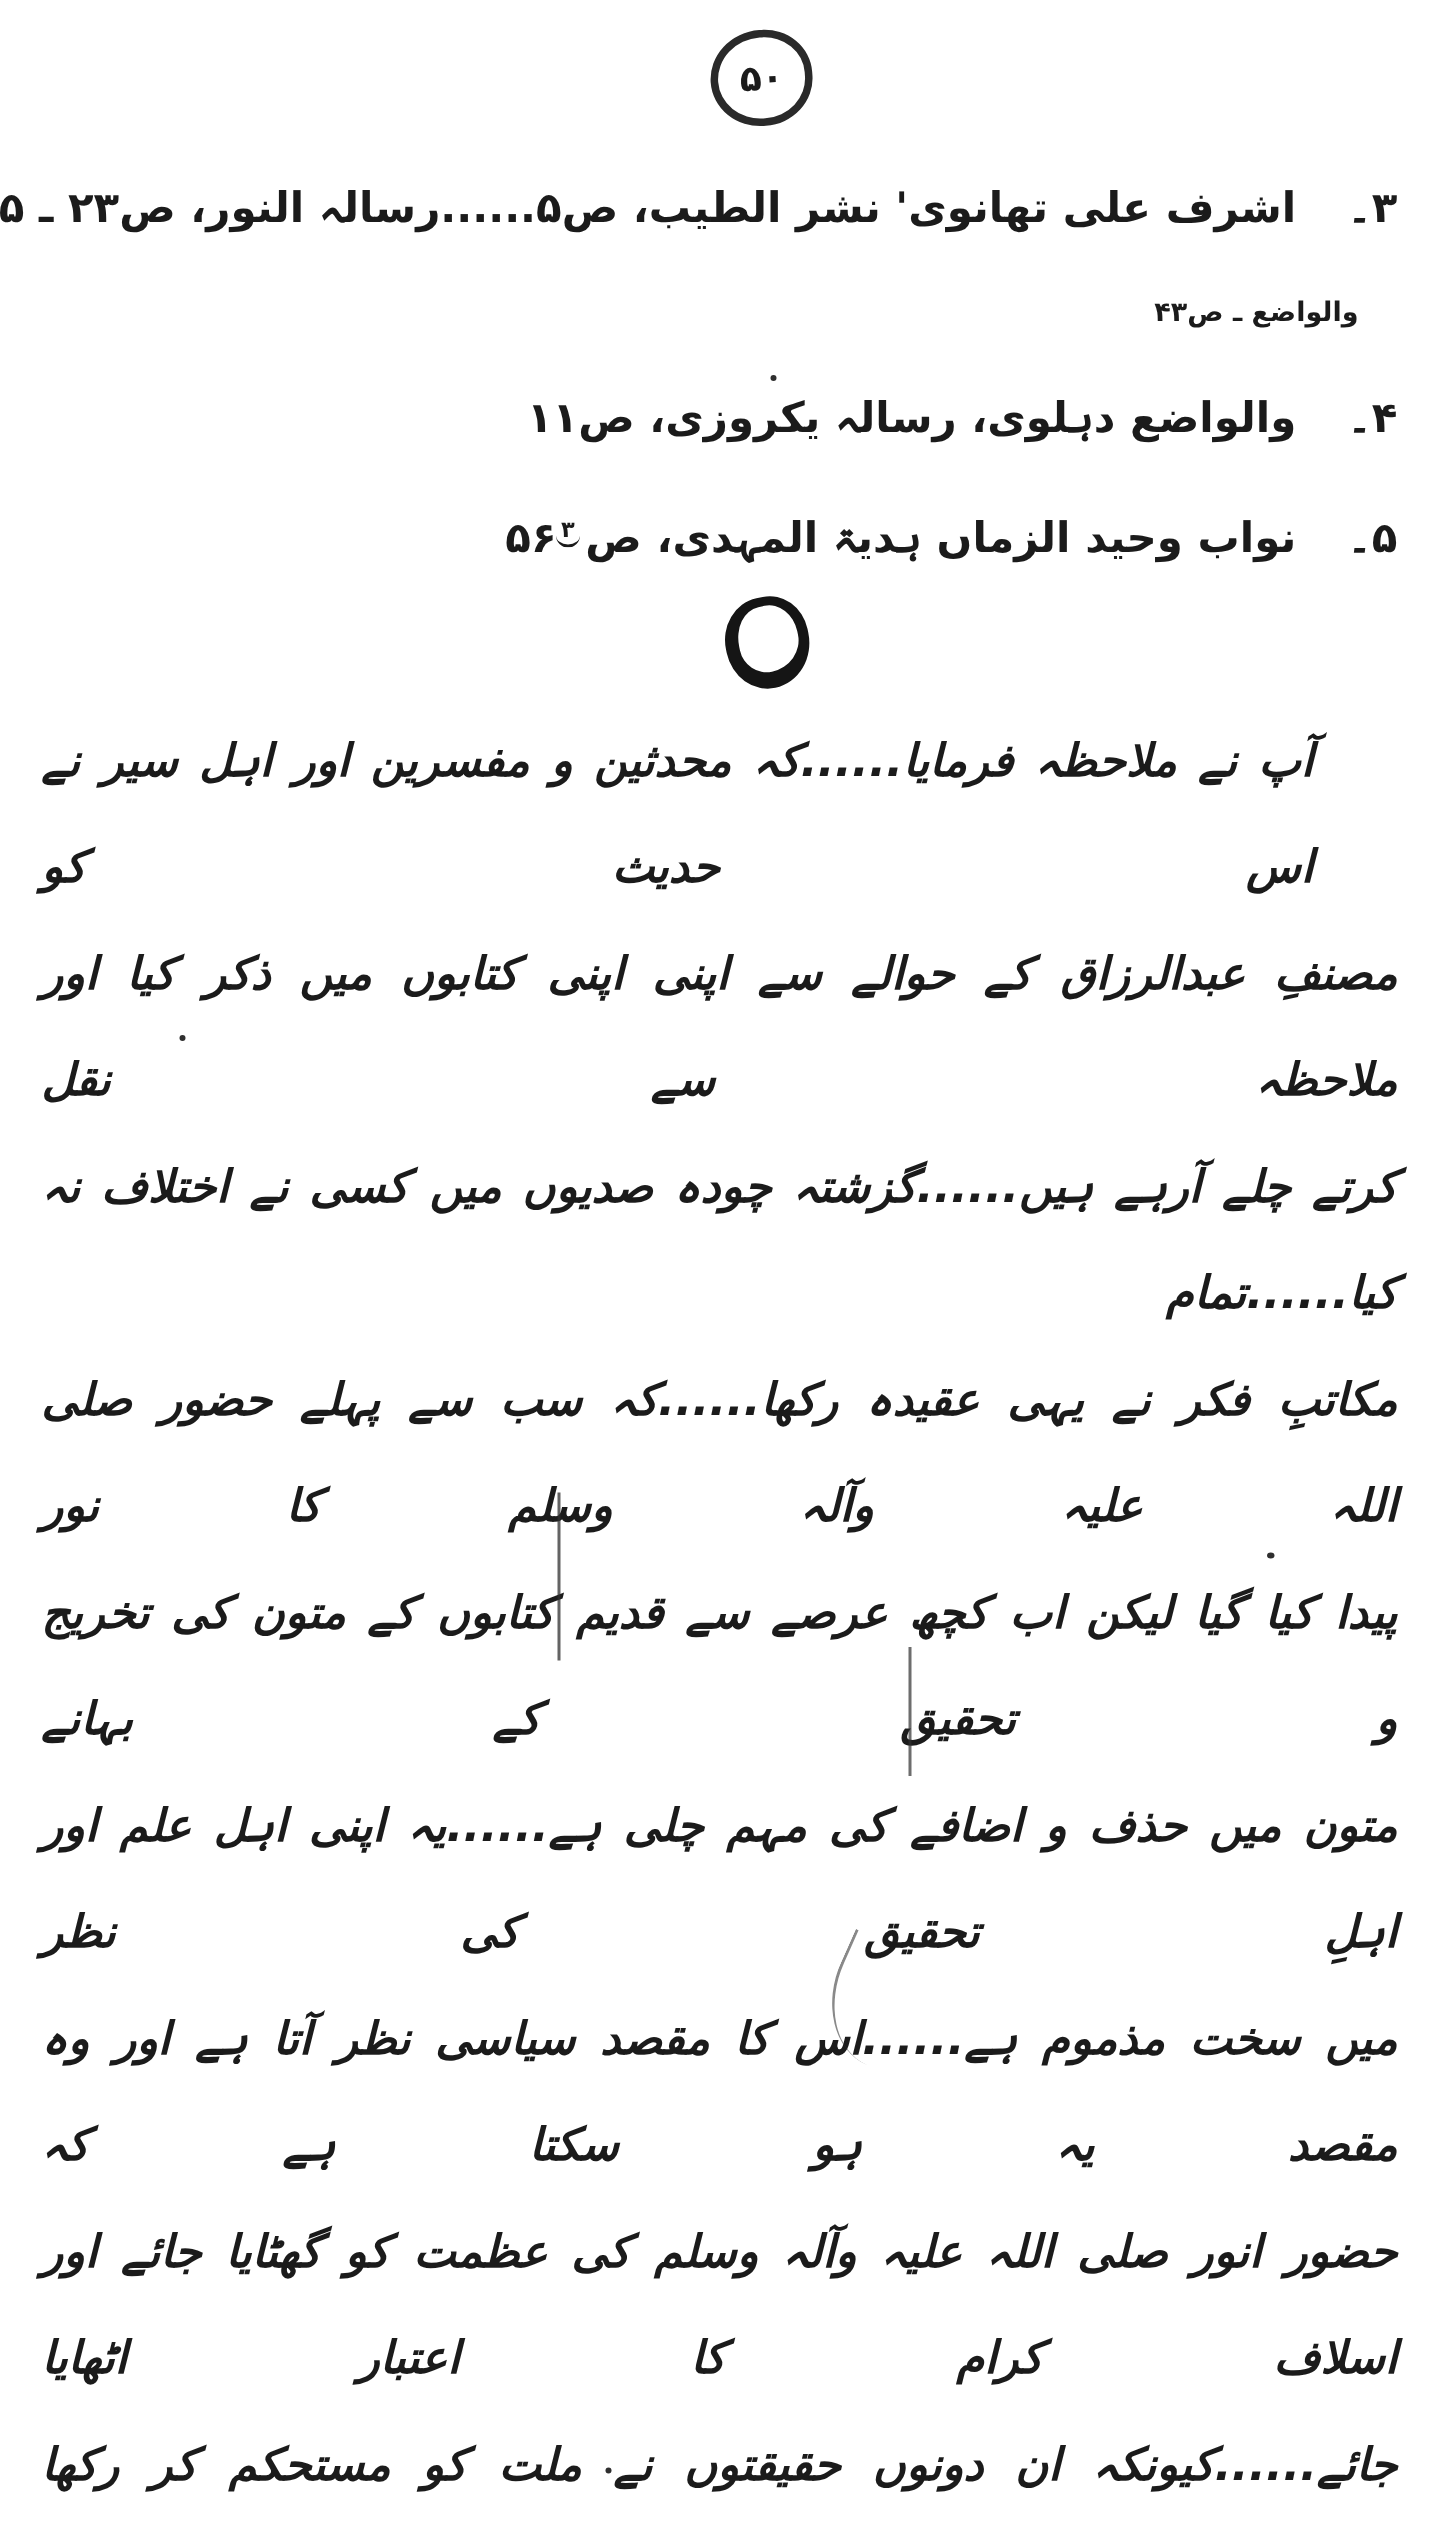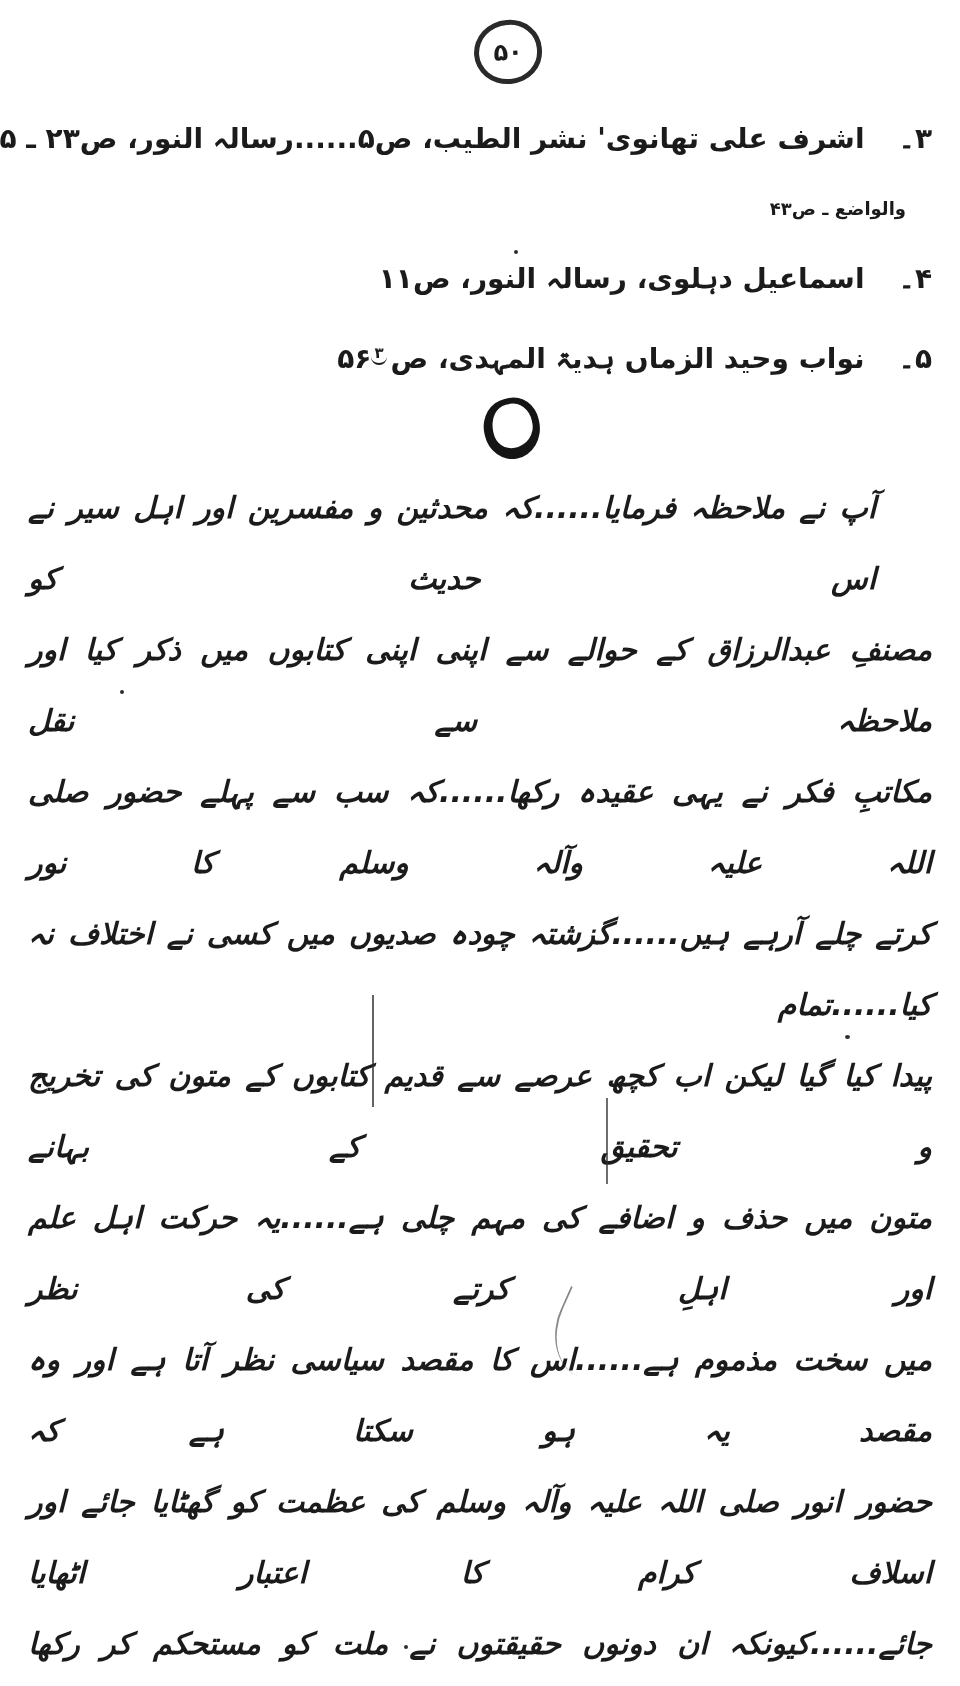--- a/index.html
+++ b/index.html
@@ -112,39 +112,39 @@
   </div>
 
   <div class="footnotes">
       <div class="fn-row">
         <span class="fn-num">۳۔</span>
         <span class="fn-text">اشرف علی تھانوی' نشر الطیب، ص۵......رسالہ النور، ص۲۳ ـ ۲۵ نیز الرافع</span>
       </div>
       <div class="fn-cont">والواضع ـ ص۴۳</div>
       <div class="fn-row short">
         <span class="fn-num">۴۔</span>
-        <span class="fn-text">اسماعیل دہلوی، رسالہ النور، ص۱۱</span>
+        <span class="fn-text">والواضع دہلوی، رسالہ یکروزی، ص۱۱</span>
       </div>
       <div class="fn-row short">
         <span class="fn-num">۵۔</span>
         <span class="fn-text">نواب وحید الزماں ہدیۃ المہدی، ص۵۶<span class="fn-super">۳</span></span>
       </div>
     </div>
 
   <div class="divider-wrap">
     <span class="circle-divider"></span>
   </div>
 
   <div class="body-text">
       <div class="para-line">آپ نے ملاحظہ فرمایا......کہ محدثین و مفسرین اور اہل سیر نے اس حدیث کو</div>
       <div class="para-line">مصنفِ عبدالرزاق کے حوالے سے اپنی اپنی کتابوں میں ذکر کیا اور ملاحظہ سے نقل</div>
+      <div class="para-line">کرتے چلے آرہے ہیں......گزشتہ چودہ صدیوں میں کسی نے اختلاف نہ کیا......تمام</div>
       <div class="para-line">مکاتبِ فکر نے یہی عقیدہ رکھا......کہ سب سے پہلے حضور صلی اللہ علیہ وآلہ وسلم کا نور</div>
-      <div class="para-line">کرتے چلے آرہے ہیں......گزشتہ چودہ صدیوں میں کسی نے اختلاف نہ کیا......تمام</div>
       <div class="para-line">پیدا کیا گیا لیکن اب کچھ عرصے سے قدیم کتابوں کے متون کی تخریج و تحقیق کے بہانے</div>
-      <div class="para-line">متون میں حذف و اضافے کی مہم چلی ہے......یہ حرکت اہل علم اور اہلِ کرتے کی نظر</div>
+      <div class="para-line">متون میں حذف و اضافے کی مہم چلی ہے......یہ اپنی اہل علم اور اہلِ تحقیق کی نظر</div>
       <div class="para-line">میں سخت مذموم ہے......اس کا مقصد سیاسی نظر آتا ہے اور وہ مقصد یہ ہو سکتا ہے کہ</div>
       <div class="para-line">حضور انور صلی اللہ علیہ وآلہ وسلم کی عظمت کو گھٹایا جائے اور اسلاف کرام کا اعتبار اٹھایا</div>
       <div class="para-line">جائے......کیونکہ ان دونوں حقیقتوں نے ملت کو مستحکم کر رکھا ہے......ڈاکٹر اقبال نے</div>
     </div>
 
   <div class="artifact art-line1"></div>
   <div class="artifact art-line2"></div>
   <div class="artifact speck sp1"></div>
   <div class="artifact speck sp2"></div>
   <div class="artifact speck sp3"></div>

